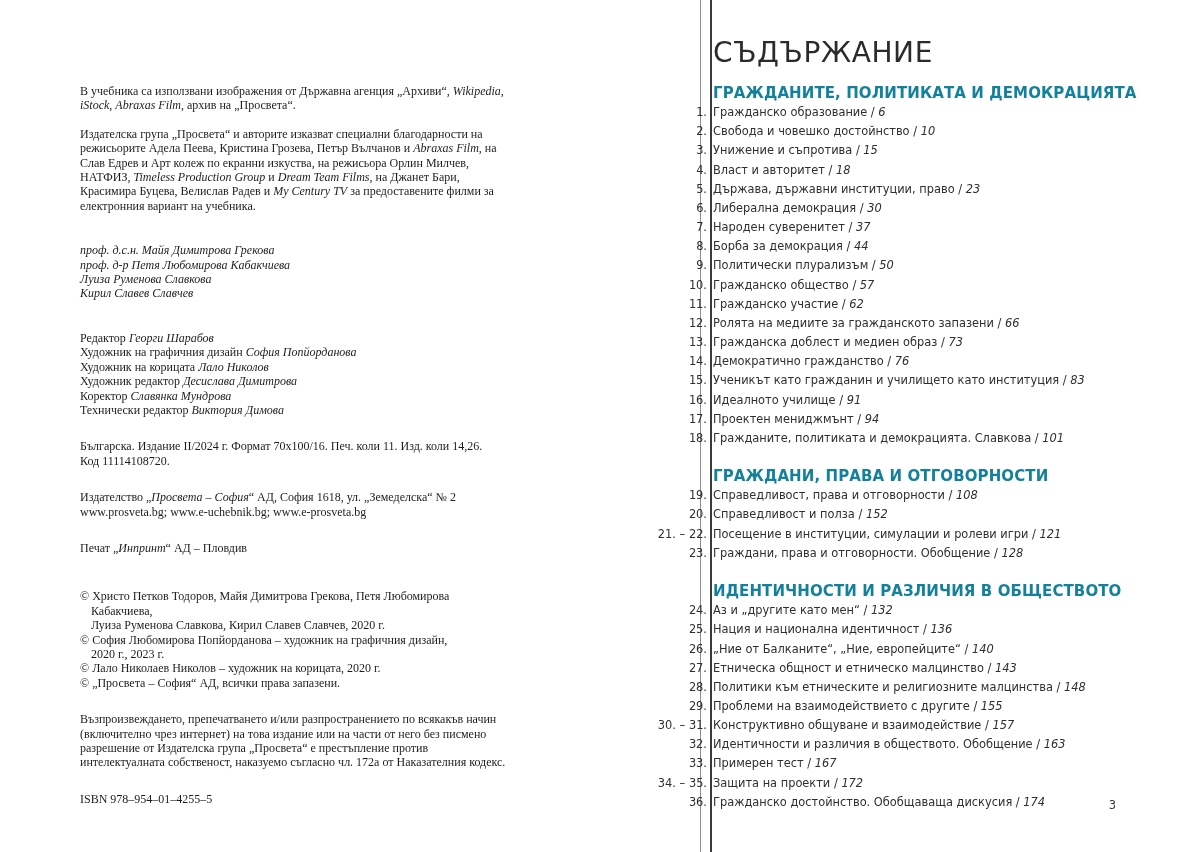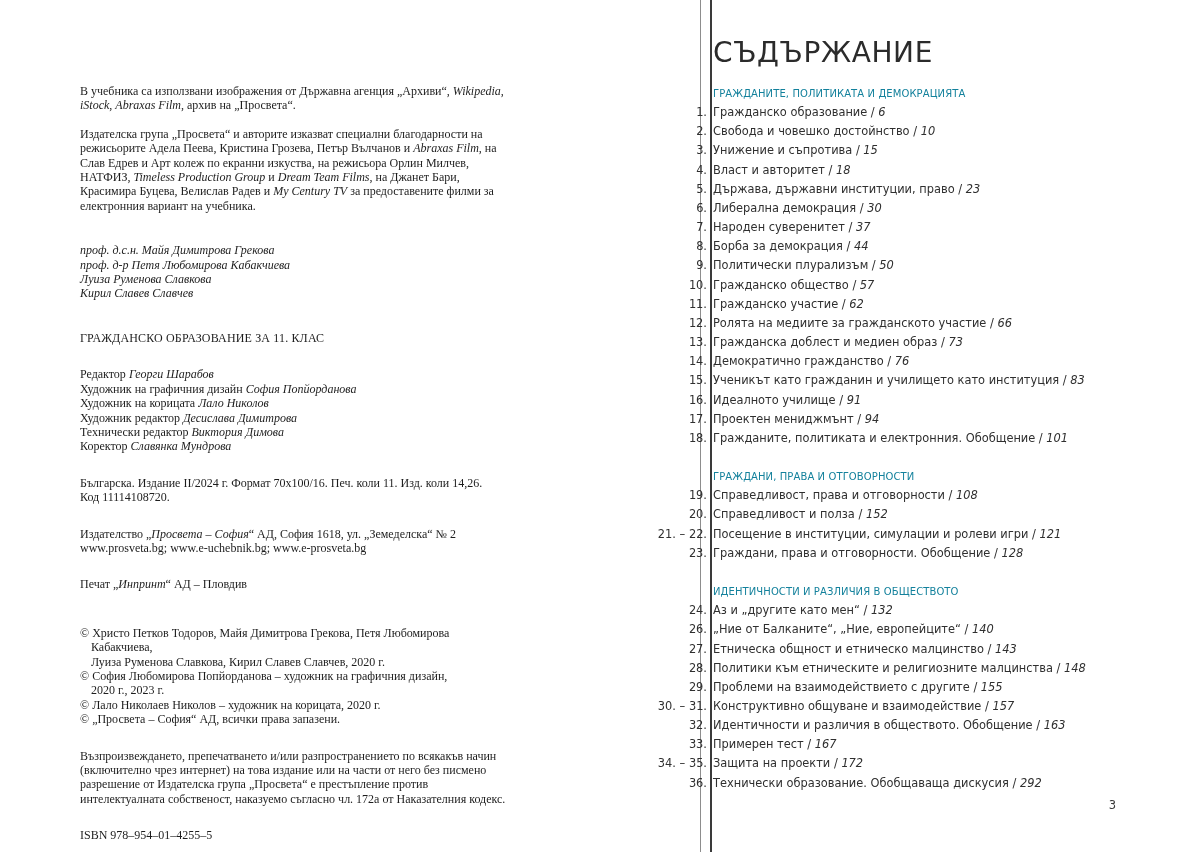--- a/index.html
+++ b/index.html
@@ -75,22 +75,22 @@
     left: 0;
     top: 84px;
     width: 470px;
     font-family: "DejaVu Sans", sans-serif;
     font-size: 11.4px;
     line-height: 19.15px;
     color: #2f2f2f;
   }
   .section-head {
     color: #13819c;
-    font-size: 10px;
-    font-weight: 400;
+    font-size: 15px;
+    font-weight: 700;
     letter-spacing: .1px;
     line-height: 19.15px;
     white-space: nowrap;
   }
   .gap { height: 19.15px; }
   .toc-num {
     position: absolute;
     left: -62px;
     width: 56px;
     text-align: right;
@@ -127,29 +127,28 @@
 
     <p class="blk-xl"><span>Издателска група „Просвета“ и авторите изказват специални благодарности на режисьорите Адела Пеева, Кристина Грозева, Петър Вълчанов и </span><i>Abraxas Film</i><span>, на Слав Едрев и Арт колеж по екранни изкуства, на режисьора Орлин Милчев, НАТФИЗ, </span><i>Timeless Production Group</i><span> и </span><i>Dream Team Films</i><span>, на Джанет Бари, Красимира Буцева, Велислав Радев и </span><i>My Century TV</i><span> за предоставените филми за електронния вариант на учебника.</span></p>
 
     <div class="authors blk-xl">
       <p>проф. д.с.н. Майя Димитрова Грекова</p>
       <p>проф. д-р Петя Любомирова Кабакчиева</p>
       <p>Луиза Руменова Славкова</p>
       <p>Кирил Славев Славчев</p>
     </div>
 
-    <p class="blk-lg caps">ГРАЖДАНСКО ОБРАЗОВАНИЕ ЗА 11. КЛАС</p>
 
     <div class="blk-lg">
       <p><span>Редактор </span><i>Георги Шарабов</i></p>
       <p><span>Художник на графичния дизайн </span><i>София Попйорданова</i></p>
       <p><span>Художник на корицата </span><i>Лало Николов</i></p>
       <p><span>Художник редактор </span><i>Десислава Димитрова</i></p>
+      <p><span>Коректор </span><i>Славянка Мундрова</i></p>
       <p><span>Технически редактор </span><i>Виктория Димова</i></p>
-      <p><span>Коректор </span><i>Славянка Мундрова</i></p>
     </div>
 
     <div class="blk-lg">
       <p>Българска. Издание II/2024 г. Формат 70х100/16. Печ. коли 11. Изд. коли 14,26.</p>
       <p>Код 11114108720.</p>
     </div>
 
     <div class="blk-lg">
       <p><span>Издателство „</span><i>Просвета – София</i><span>“ АД, София 1618, ул. „Земеделска“ № 2</span></p>
       <p>www.prosveta.bg; www.e-uchebnik.bg; www.e-prosveta.bg</p>
@@ -180,43 +179,44 @@
         <div class="toc-line"><span class="toc-num">2.</span><span class="toc-label">Свобода и човешко достойнство</span><span class="sep"> / </span><span class="pg">10</span></div>
         <div class="toc-line"><span class="toc-num">3.</span><span class="toc-label">Унижение и съпротива</span><span class="sep"> / </span><span class="pg">15</span></div>
         <div class="toc-line"><span class="toc-num">4.</span><span class="toc-label">Власт и авторитет</span><span class="sep"> / </span><span class="pg">18</span></div>
         <div class="toc-line"><span class="toc-num">5.</span><span class="toc-label">Държава, държавни институции, право</span><span class="sep"> / </span><span class="pg">23</span></div>
         <div class="toc-line"><span class="toc-num">6.</span><span class="toc-label">Либерална демокрация</span><span class="sep"> / </span><span class="pg">30</span></div>
         <div class="toc-line"><span class="toc-num">7.</span><span class="toc-label">Народен суверенитет</span><span class="sep"> / </span><span class="pg">37</span></div>
         <div class="toc-line"><span class="toc-num">8.</span><span class="toc-label">Борба за демокрация</span><span class="sep"> / </span><span class="pg">44</span></div>
         <div class="toc-line"><span class="toc-num">9.</span><span class="toc-label">Политически плурализъм</span><span class="sep"> / </span><span class="pg">50</span></div>
         <div class="toc-line"><span class="toc-num">10.</span><span class="toc-label">Гражданско общество</span><span class="sep"> / </span><span class="pg">57</span></div>
         <div class="toc-line"><span class="toc-num">11.</span><span class="toc-label">Гражданско участие</span><span class="sep"> / </span><span class="pg">62</span></div>
-        <div class="toc-line"><span class="toc-num">12.</span><span class="toc-label">Ролята на медиите за гражданското участие</span><span class="sep"> / </span><span class="pg">66</span></div>
+        <div class="toc-line"><span class="toc-num">12.</span><span class="toc-label">Ролята на медиите за гражданското запазени</span><span class="sep"> / </span><span class="pg">66</span></div>
         <div class="toc-line"><span class="toc-num">13.</span><span class="toc-label">Гражданска доблест и медиен образ</span><span class="sep"> / </span><span class="pg">73</span></div>
         <div class="toc-line"><span class="toc-num">14.</span><span class="toc-label">Демократично гражданство</span><span class="sep"> / </span><span class="pg">76</span></div>
         <div class="toc-line"><span class="toc-num">15.</span><span class="toc-label">Ученикът като гражданин и училището като институция </span><span class="sep"> / </span><span class="pg">83</span></div>
         <div class="toc-line"><span class="toc-num">16.</span><span class="toc-label">Идеалното училище</span><span class="sep"> / </span><span class="pg">91</span></div>
         <div class="toc-line"><span class="toc-num">17.</span><span class="toc-label">Проектен мениджмънт</span><span class="sep"> / </span><span class="pg">94</span></div>
-        <div class="toc-line"><span class="toc-num">18.</span><span class="toc-label">Гражданите, политиката и електронния. Обобщение</span><span class="sep"> / </span><span class="pg">101</span></div>
+        <div class="toc-line"><span class="toc-num">18.</span><span class="toc-label">Гражданите, политиката и демокрацията. Славкова</span><span class="sep"> / </span><span class="pg">101</span></div>
         <div class="gap"></div>
         <div class="section-head">ГРАЖДАНИ, ПРАВА И ОТГОВОРНОСТИ</div>
         <div class="toc-line"><span class="toc-num">19.</span><span class="toc-label">Справедливост, права и отговорности</span><span class="sep"> / </span><span class="pg">108</span></div>
         <div class="toc-line"><span class="toc-num">20.</span><span class="toc-label">Справедливост и полза</span><span class="sep"> / </span><span class="pg">152</span></div>
         <div class="toc-line"><span class="toc-num">21. – 22.</span><span class="toc-label">Посещение в институции, симулации и ролеви игри</span><span class="sep"> / </span><span class="pg">121</span></div>
         <div class="toc-line"><span class="toc-num">23.</span><span class="toc-label">Граждани, права и отговорности. Обобщение</span><span class="sep"> / </span><span class="pg">128</span></div>
         <div class="gap"></div>
         <div class="section-head">ИДЕНТИЧНОСТИ И РАЗЛИЧИЯ В ОБЩЕСТВОТО</div>
         <div class="toc-line"><span class="toc-num">24.</span><span class="toc-label">Аз и „другите като мен“</span><span class="sep"> / </span><span class="pg">132</span></div>
+        <div class="toc-line"><span class="toc-num">25.</span><span class="toc-label">Нация и национална идентичност</span><span class="sep"> / </span><span class="pg">136</span></div>
         <div class="toc-line"><span class="toc-num">26.</span><span class="toc-label">„Ние от Балканите“, „Ние, европейците“</span><span class="sep"> / </span><span class="pg">140</span></div>
         <div class="toc-line"><span class="toc-num">27.</span><span class="toc-label">Етническа общност и етническо малцинство</span><span class="sep"> / </span><span class="pg">143</span></div>
         <div class="toc-line"><span class="toc-num">28.</span><span class="toc-label">Политики към етническите и религиозните малцинства</span><span class="sep"> / </span><span class="pg">148</span></div>
         <div class="toc-line"><span class="toc-num">29.</span><span class="toc-label">Проблеми на взаимодействието с другите</span><span class="sep"> / </span><span class="pg">155</span></div>
         <div class="toc-line"><span class="toc-num">30. – 31.</span><span class="toc-label">Конструктивно общуване и взаимодействие</span><span class="sep"> / </span><span class="pg">157</span></div>
         <div class="toc-line"><span class="toc-num">32.</span><span class="toc-label">Идентичности и различия в обществото. Обобщение</span><span class="sep"> / </span><span class="pg">163</span></div>
         <div class="toc-line"><span class="toc-num">33.</span><span class="toc-label">Примерен тест</span><span class="sep"> / </span><span class="pg">167</span></div>
         <div class="toc-line"><span class="toc-num">34. – 35.</span><span class="toc-label">Защита на проекти</span><span class="sep"> / </span><span class="pg">172</span></div>
-        <div class="toc-line"><span class="toc-num">36.</span><span class="toc-label">Технически образование. Обобщаваща дискусия</span><span class="sep"> / </span><span class="pg">292</span></div>
+        <div class="toc-line"><span class="toc-num">36.</span><span class="toc-label">Гражданско достойнство. Обобщаваща дискусия</span><span class="sep"> / </span><span class="pg">174</span></div>
       </div>
 
     <div class="folio">3</div>
   </div>
 
 </div>
 
 </body></html>

